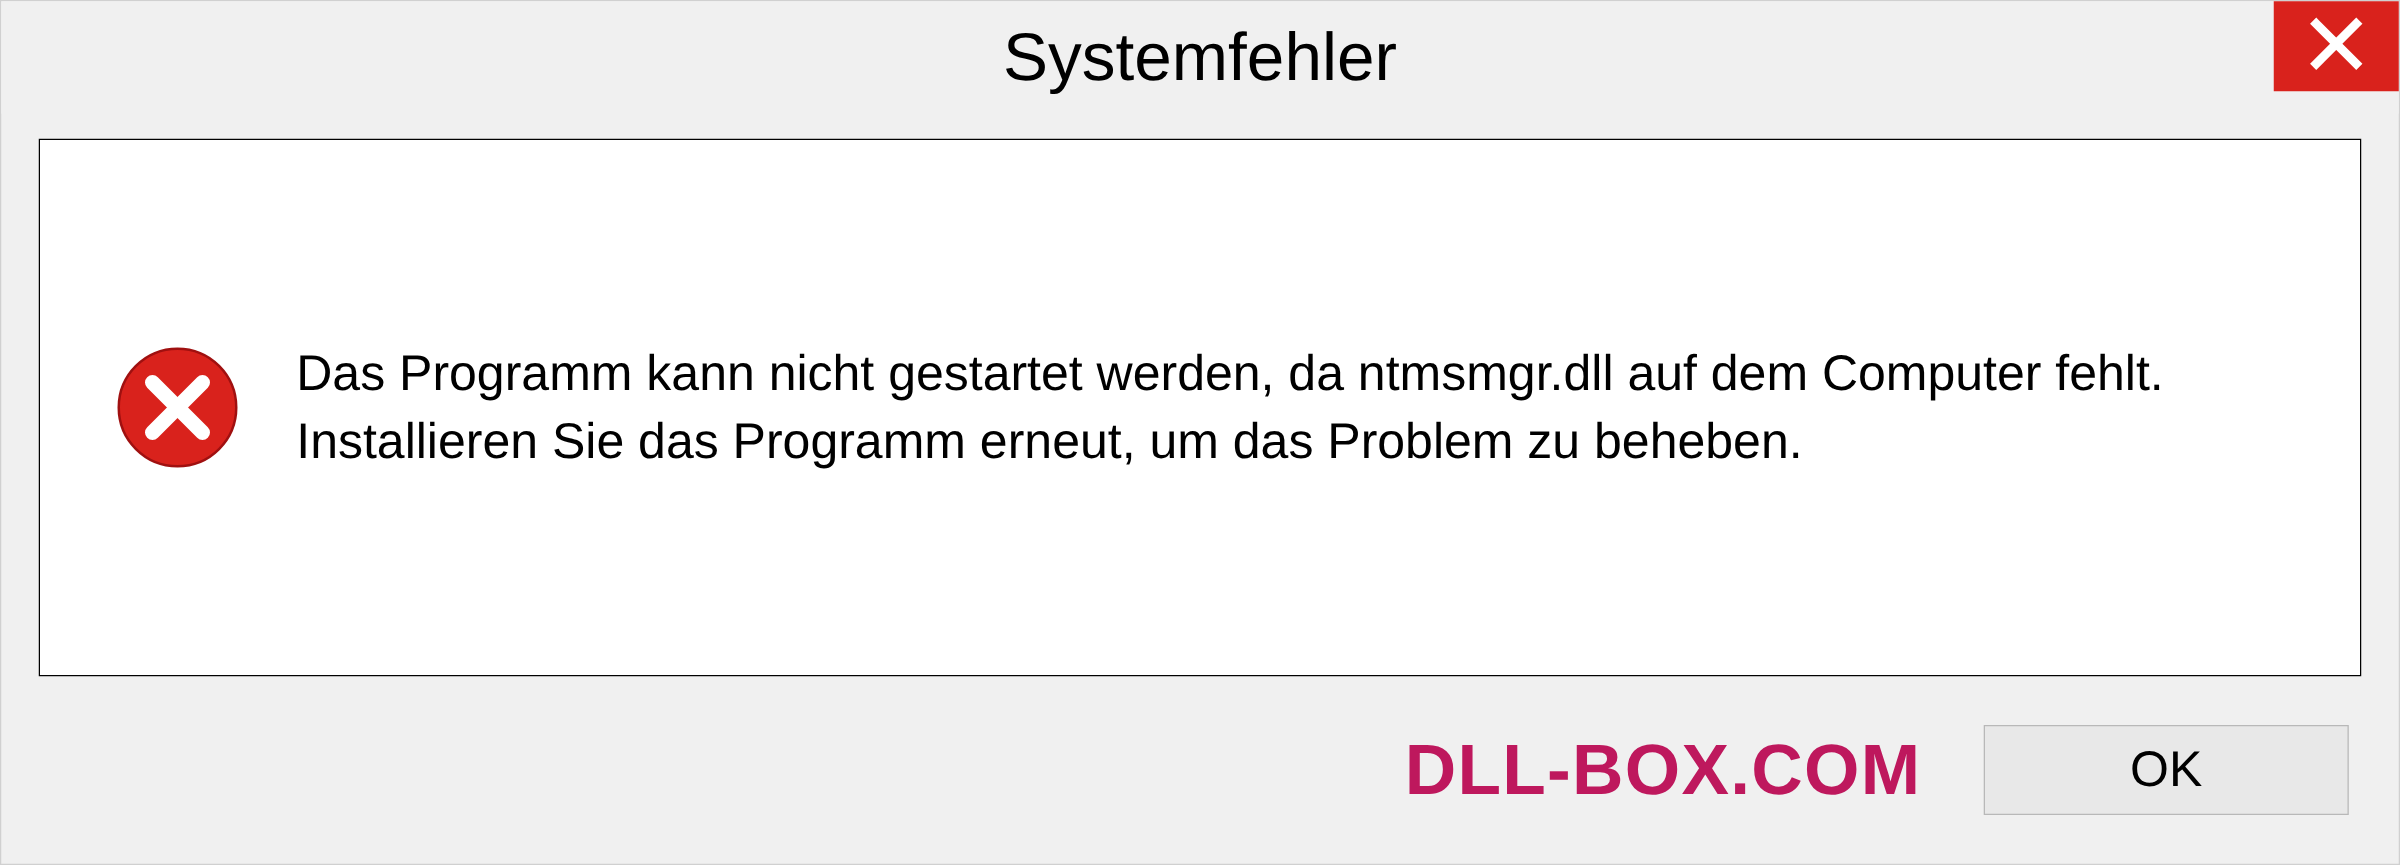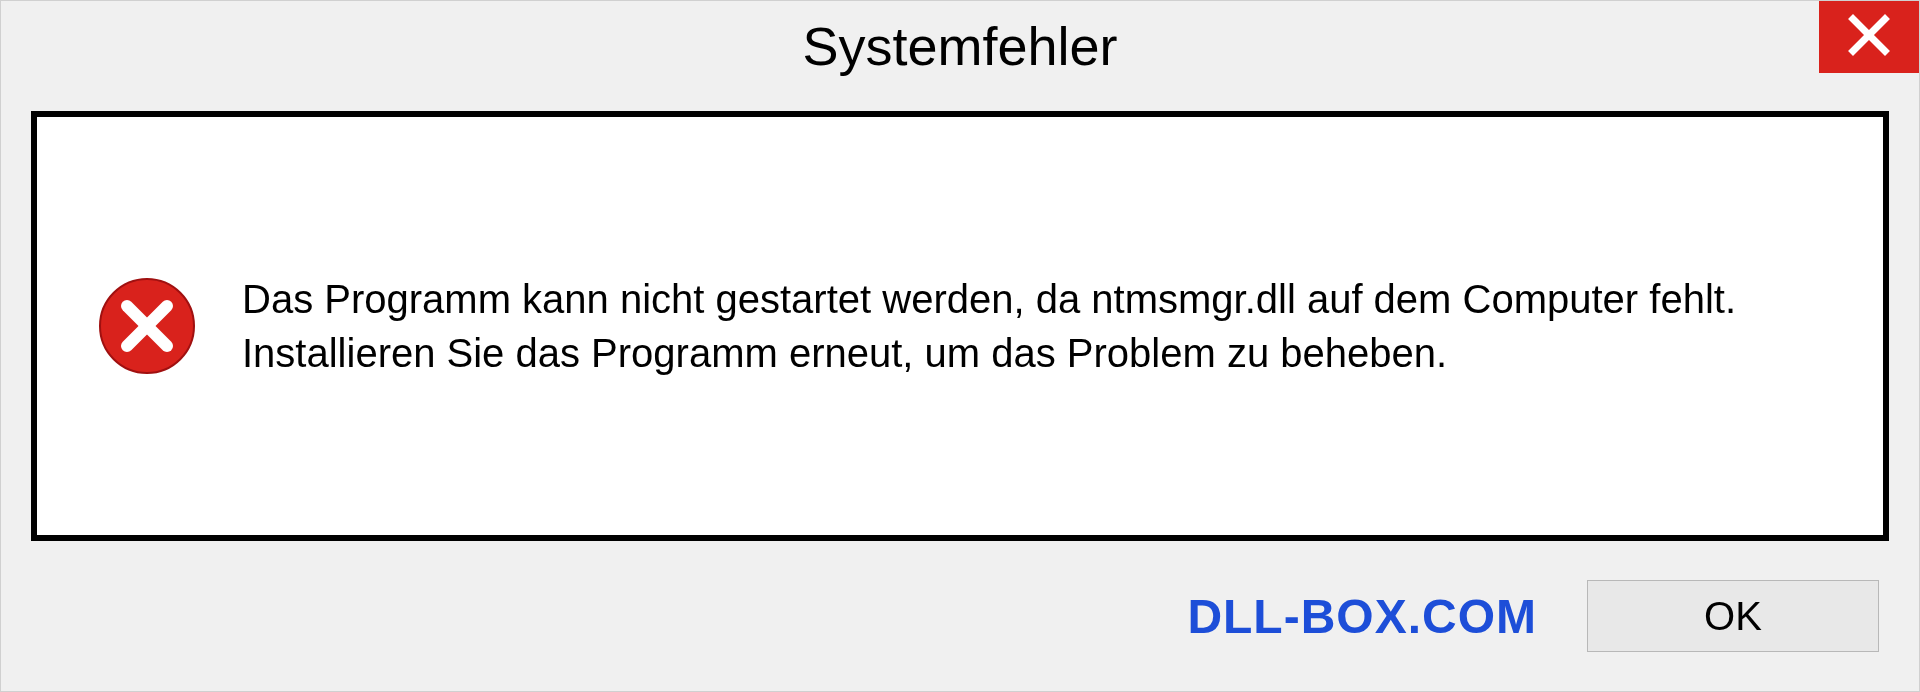--- a/index.html
+++ b/index.html
@@ -55,21 +55,21 @@
     }
     
     .close-button svg {
       width: 44px;
       height: 44px;
     }
     
     .content-area {
       margin: 20px 30px 0 30px;
       background: #ffffff;
-      border: 6px solid #000000;
+      border: 1px solid #000000;
       flex: 1;
       display: flex;
       align-items: center;
       padding: 40px 60px;
     }
     
     .error-icon {
       width: 100px;
       height: 100px;
       flex-shrink: 0;
@@ -90,23 +90,23 @@
     .footer-bar {
       height: 150px;
       display: flex;
       align-items: center;
       justify-content: flex-end;
       padding: 0 40px;
       gap: 50px;
     }
     
     .watermark {
-      font-size: 48px;
+      font-size: 57px;
       font-weight: bold;
-      color: #1d4ed8;
+      color: #be185d;
       font-family: Arial, Helvetica, sans-serif;
       letter-spacing: 1px;
     }
     
     .ok-button {
       width: 292px;
       height: 72px;
       background: #e8e8e8;
       border: 1px solid #b8b8b8;
       font-size: 40px;

